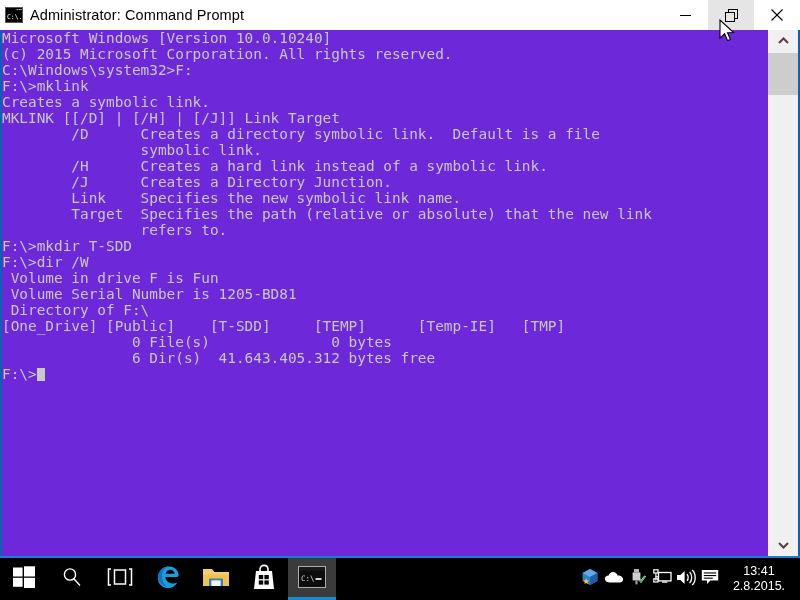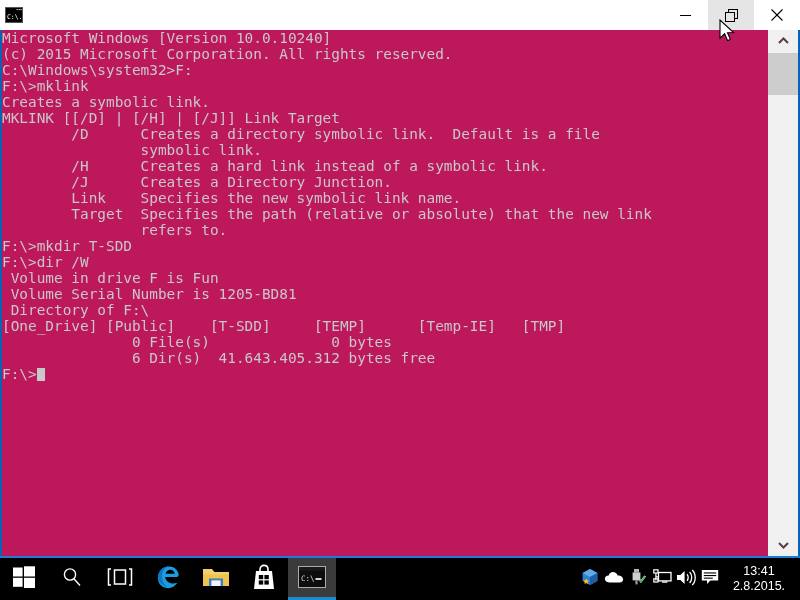--- a/index.html
+++ b/index.html
@@ -101,21 +101,21 @@
     background: #1a7fd4;
   }
 
   
   #console-surface {
     position: absolute;
     left: 2px;
     top: 30px;
     width: 766px;
     height: 526px;
-    background: #be185d;
+    background: #6d28d9;
     overflow: hidden;
   }
   #console-text {
     position: absolute;
     left: 0px;
     top: 0px;
     font-family: "DejaVu Sans Mono", "Liberation Mono", monospace;
     font-size: 14.4px;
     line-height: 16px;
     color: #c8c8c8;
@@ -248,20 +248,21 @@
       <div id="title-icon">
         <svg width="18" height="16" viewBox="0 0 18 16">
           <rect x="0.5" y="0.5" width="17" height="15" fill="#000000" stroke="#555555"></rect>
           <rect x="1" y="1" width="16" height="3.2" fill="#000000"></rect>
           <circle cx="12.2" cy="2.6" r="0.7" fill="#ffffff"></circle>
           <circle cx="14.2" cy="2.6" r="0.7" fill="#ffffff"></circle>
           <circle cx="16" cy="2.6" r="0.7" fill="#ffffff"></circle>
           <text x="2" y="12" font-family="DejaVu Sans Mono, monospace" font-size="6.4" fill="#ffffff">C:\.</text>
         </svg>
       </div>
+      <div id="title-text">Administrator: Command Prompt</div>
 
       <div id="window-controls">
         <div class="win-btn">
           <svg width="11" height="11" viewBox="0 0 11 11">
             <rect x="0" y="5" width="11" height="1" fill="#000000"></rect>
           </svg>
         </div>
         <div class="win-btn hovered">
           <svg width="13" height="13" viewBox="0 0 13 13">
             <rect x="3.5" y="0.5" width="9" height="9" fill="none" stroke="#000000" stroke-width="1"></rect>

